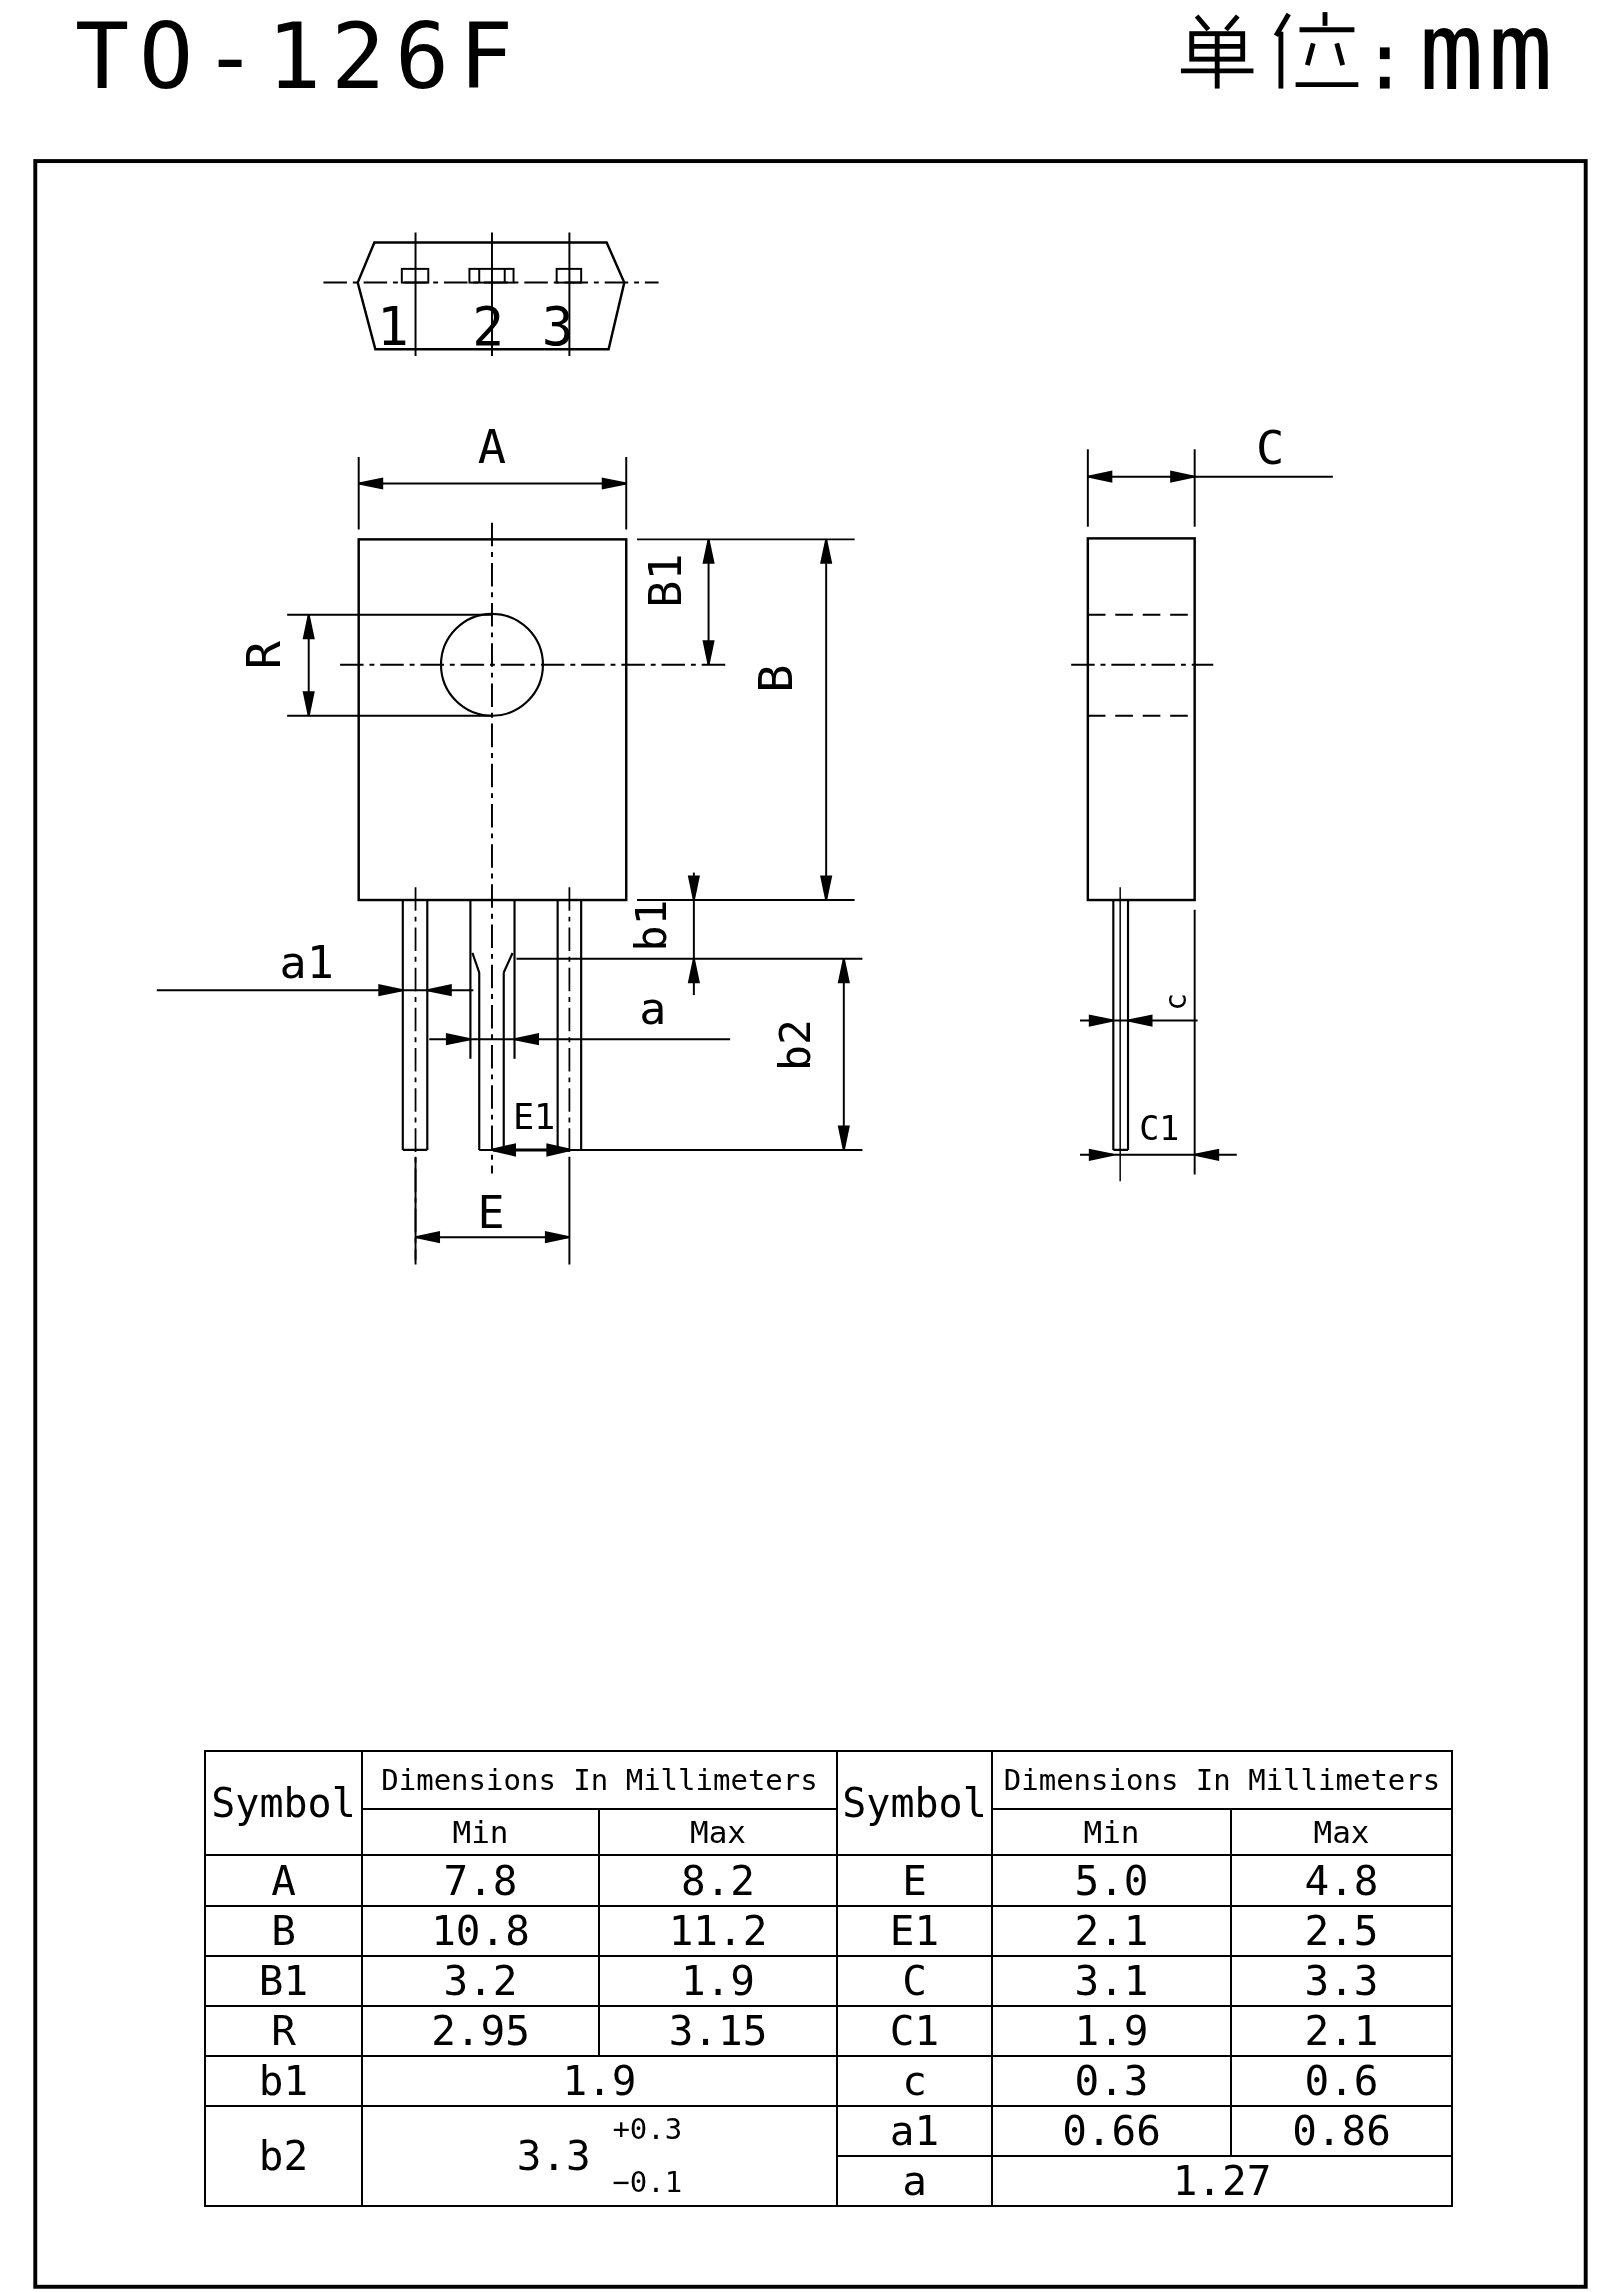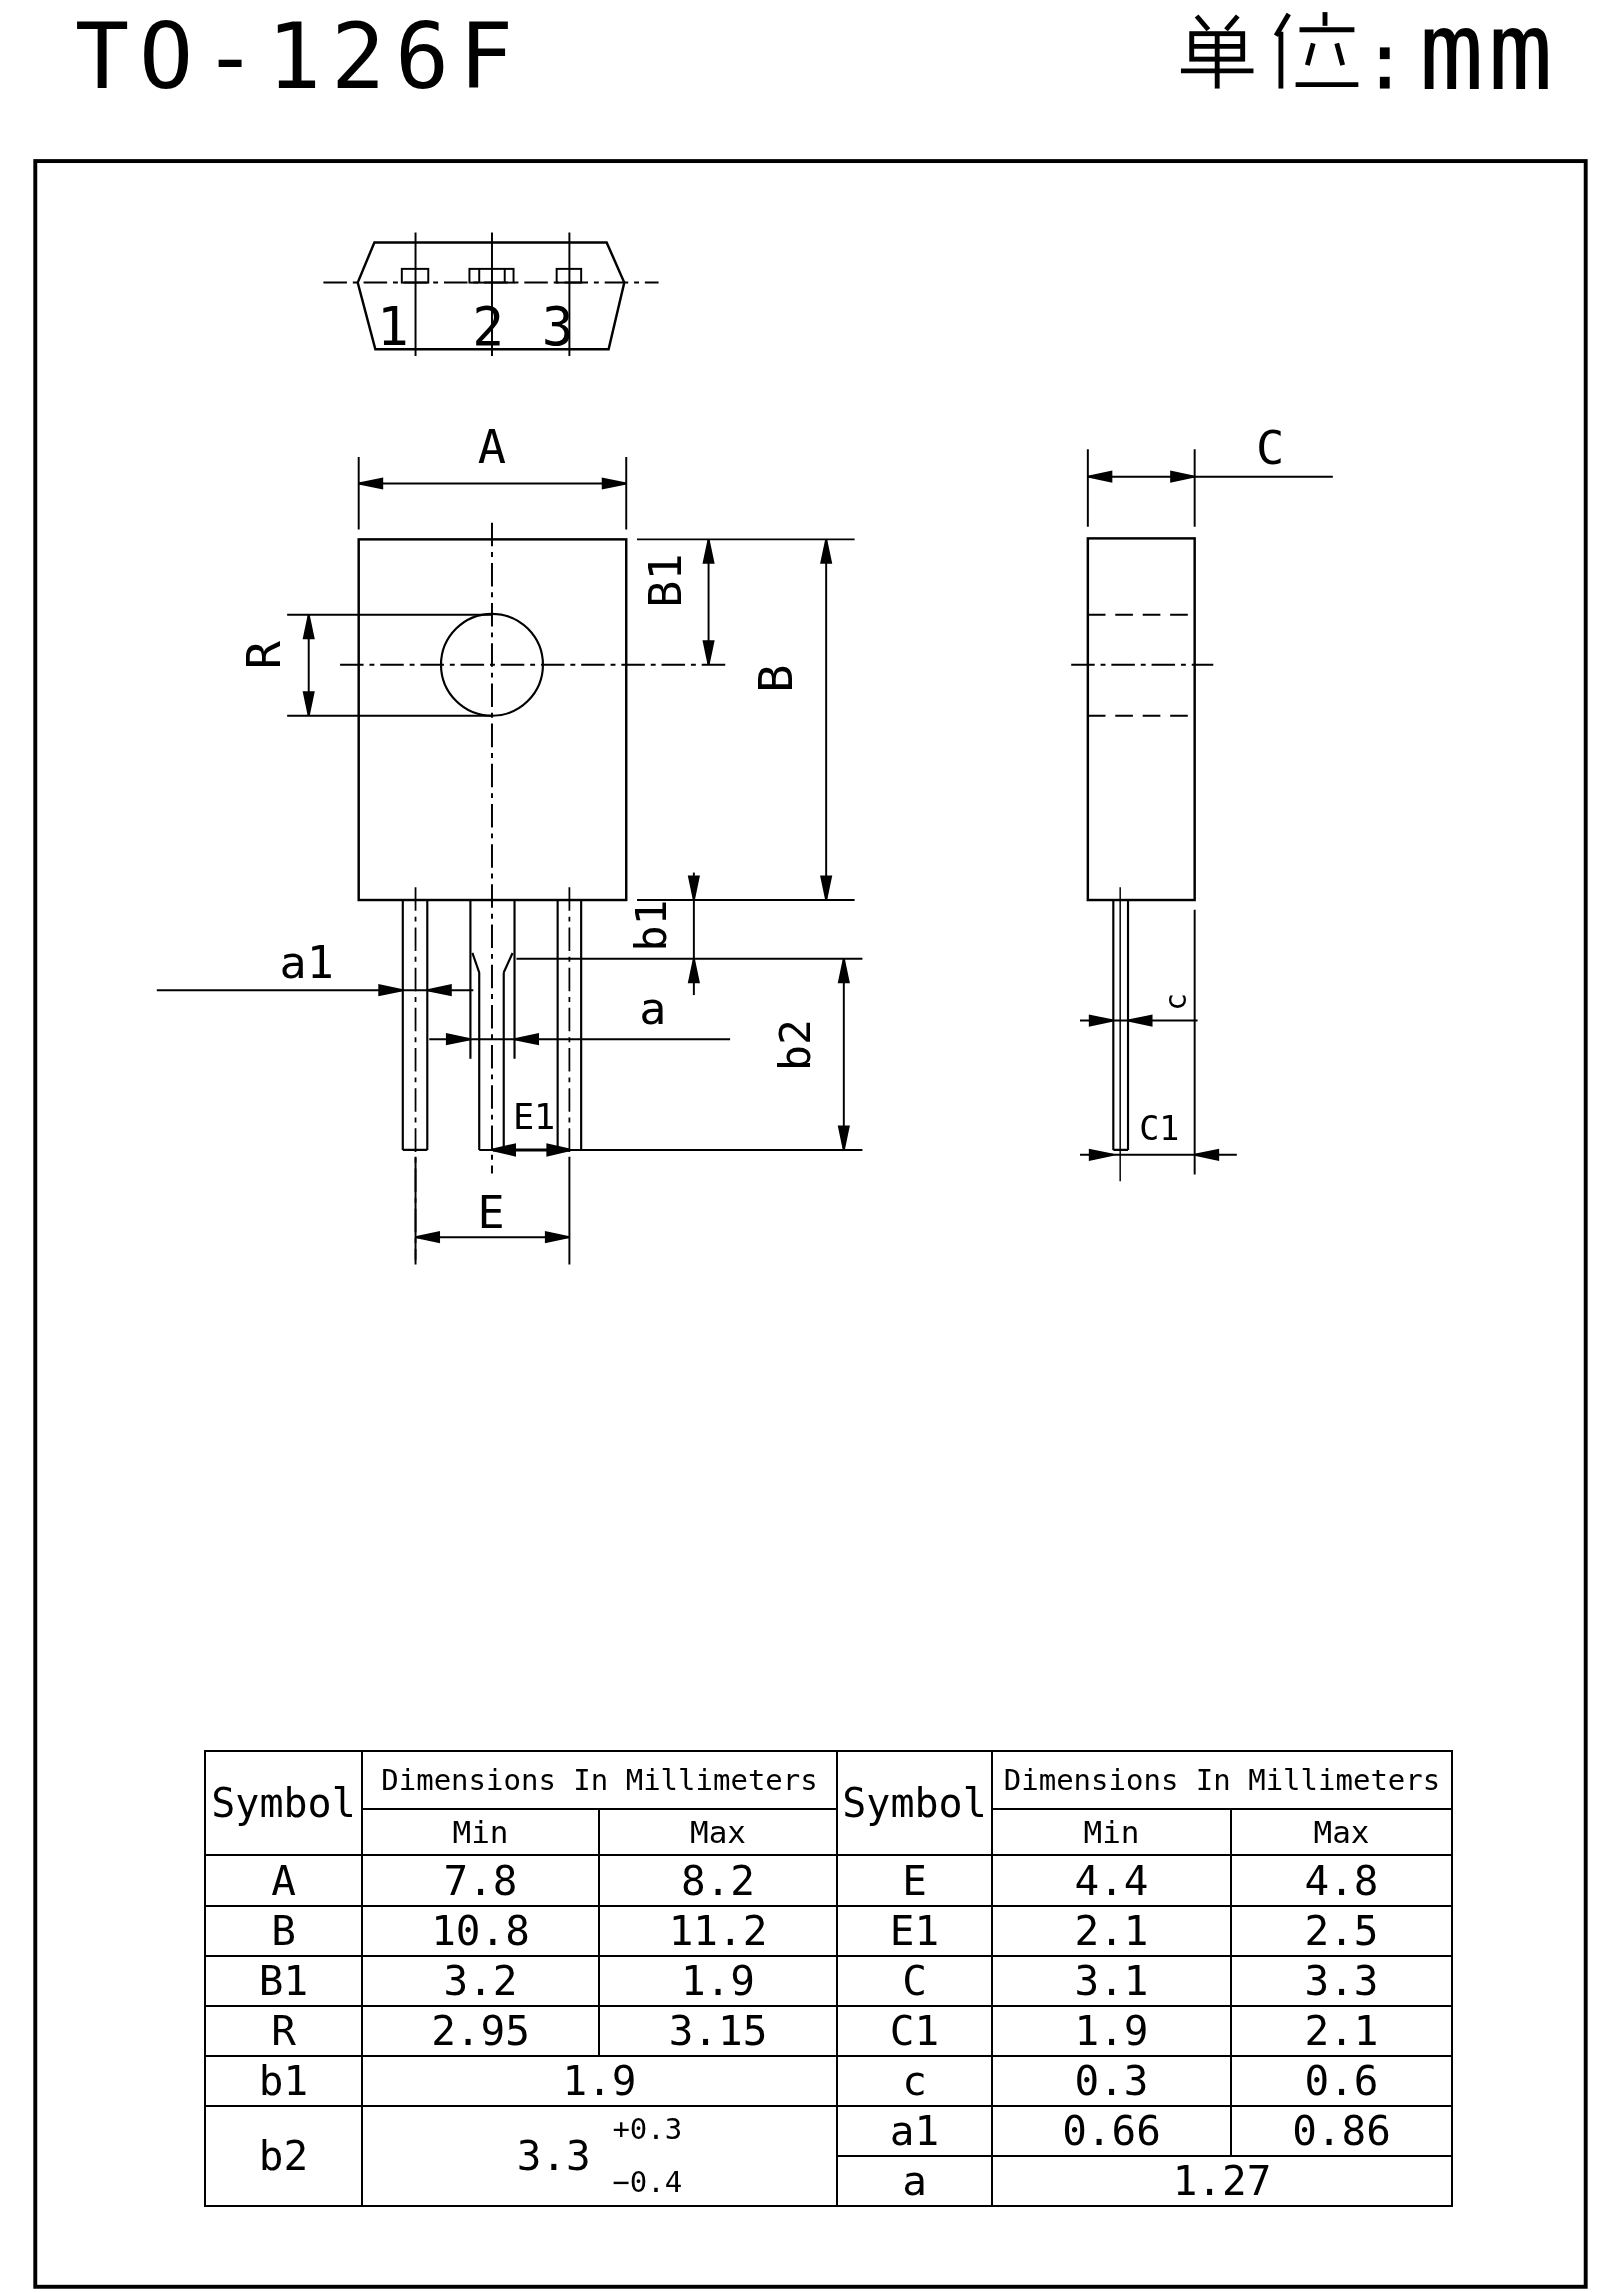--- a/index.html
+++ b/index.html
@@ -187,21 +187,21 @@
     <td class="hdr-minmax">Min</td>
     <td class="hdr-minmax">Max</td>
     <td class="hdr-minmax">Min</td>
     <td class="hdr-minmax">Max</td>
   </tr>
   <tr style="height:51px">
     <td>A</td>
     <td>7.8</td>
     <td>8.2</td>
     <td>E</td>
-    <td>4.4</td>
+    <td>5.0</td>
     <td>4.8</td>
   </tr>
   <tr style="height:49px">
     <td>B</td>
     <td>10.8</td>
     <td>11.2</td>
     <td>E1</td>
     <td>2.1</td>
     <td>2.5</td>
   </tr>
@@ -228,21 +228,21 @@
     <td>0.3</td>
     <td>0.6</td>
   </tr>
   <tr style="height:49px">
     <td rowspan="2">b2</td>
     <td rowspan="2" colspan="2">
       <div class="tol-wrap">
         <span>3.3</span>
         <span class="tol-stack">
           <span>+0.3</span>
-          <span>−0.4</span>
+          <span>−0.1</span>
         </span>
       </div>
     </td>
     <td>a1</td>
     <td>0.66</td>
     <td>0.86</td>
   </tr>
   <tr style="height:49px">
     <td>a</td>
     <td colspan="2">1.27</td>

